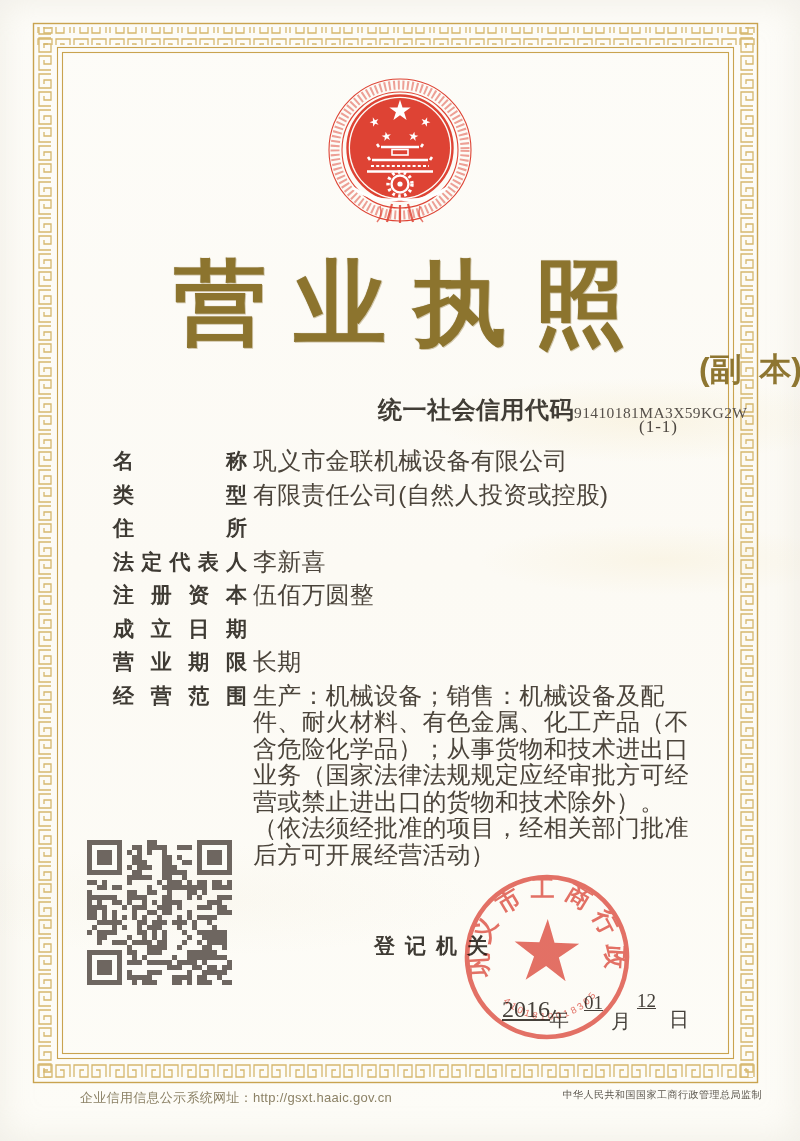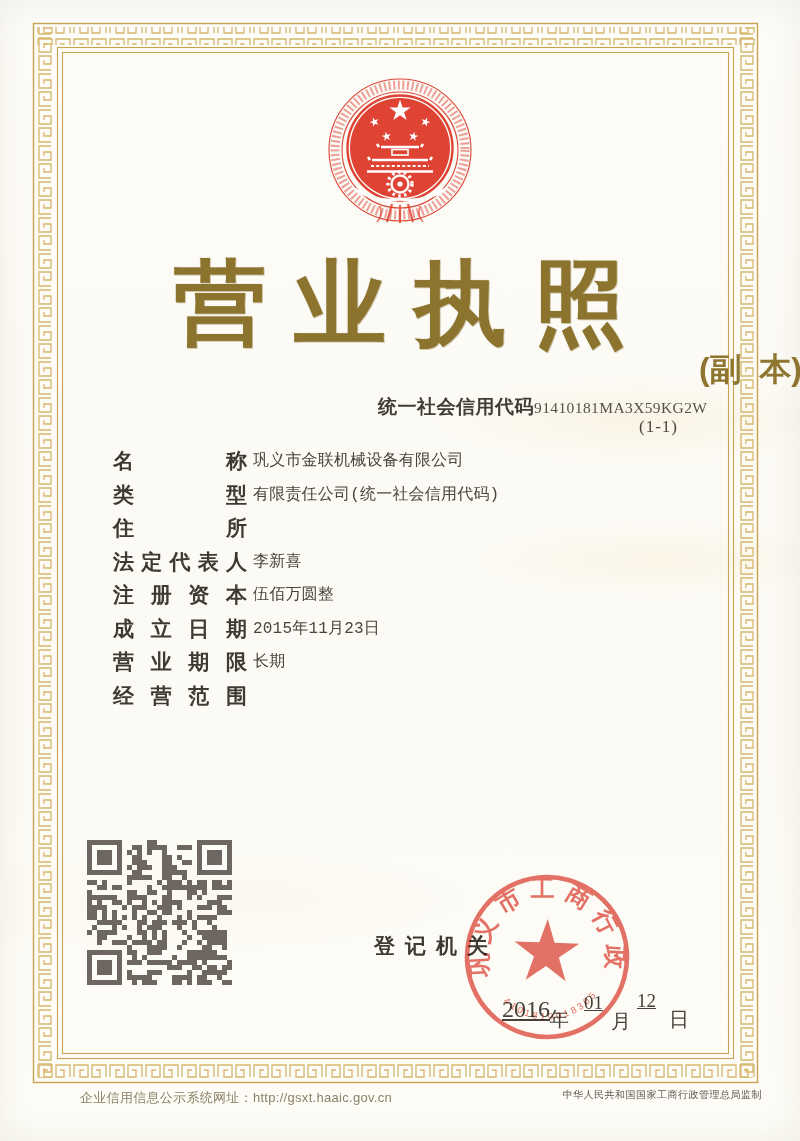--- a/index.html
+++ b/index.html
@@ -33,39 +33,39 @@
     text-shadow:0 0 1px rgba(110,88,30,.55), 1px 1px 0 rgba(140,116,46,.35);
     white-space:nowrap;
   }
   .subtitle{
     left:16px;top:348px;width:786px;
     text-align:right;
     font-size:32px;font-weight:bold;
     color:#8e7631;white-space:pre;
   }
   .credit-line{left:378px;top:394px;white-space:nowrap;}
-  .credit-label{font-size:19px;font-weight:bold;color:#413d36;letter-spacing:.5px;}
+  .credit-label{font-size:24px;font-weight:bold;color:#413d36;letter-spacing:.5px;}
   .credit-code{font-family:"Liberation Serif","DejaVu Serif",serif;font-size:15.5px;color:#56504a;letter-spacing:.4px;margin-left:0;}
   .page-marker{
     left:560px;top:417px;width:118px;text-align:right;
     font-family:"Liberation Serif","DejaVu Serif",serif;
     font-size:17px;color:#4c463f;letter-spacing:1px;
   }
   
   .fields{left:113px;top:448px;width:595px;}
   .frow{display:flex;align-items:flex-start;margin-bottom:7px;}
   .flabel{
     width:134px;flex:0 0 134px;margin-right:6px;
     font-size:21px;font-weight:bold;color:#3e3a33;
     line-height:26.5px;
   }
   .jchar{display:flex;justify-content:space-between;}
   .fvalue{
-    font-family:Liberation Mono, monospace;
-    font-size:16px;color:#4b443b;line-height:26.5px;
+    font-family:Liberation Sans, sans-serif;
+    font-size:24px;color:#4b443b;line-height:26.5px;
     width:452px;letter-spacing:.2px;
   }
   
   .qr{position:absolute;left:87px;top:840px;}
   
   .reg-label{left:374px;top:932px;width:114px;font-size:21px;font-weight:bold;color:#3e3a33;}
   .date-group span{position:absolute;color:#45403a;}
   .d-num{font-family:"Liberation Serif","DejaVu Serif",serif;text-decoration:underline;}
   .d-y{left:502px;top:996px;font-size:24px;}
   .d-yc{left:549px;top:1006px;font-size:20px;}
@@ -155,21 +155,21 @@
           <span>名</span>
           <span>称</span>
         </div>
       <div class="fvalue">巩义市金联机械设备有限公司</div>
     </div>
     <div class="frow">
       <div class="flabel jchar">
           <span>类</span>
           <span>型</span>
         </div>
-      <div class="fvalue">有限责任公司(统一社会信用代码)</div>
+      <div class="fvalue">有限责任公司(自然人投资或控股)</div>
     </div>
     <div class="frow">
       <div class="flabel jchar">
           <span>住</span>
           <span>所</span>
         </div>
     </div>
     <div class="frow">
       <div class="flabel jchar">
           <span>法</span>
@@ -189,38 +189,38 @@
         </div>
       <div class="fvalue">伍佰万圆整</div>
     </div>
     <div class="frow">
       <div class="flabel jchar">
           <span>成</span>
           <span>立</span>
           <span>日</span>
           <span>期</span>
         </div>
-      <div class="fvalue">2015年11月23日</div>
     </div>
     <div class="frow">
       <div class="flabel jchar">
           <span>营</span>
           <span>业</span>
           <span>期</span>
           <span>限</span>
         </div>
       <div class="fvalue">长期</div>
     </div>
     <div class="frow">
       <div class="flabel jchar">
           <span>经</span>
           <span>营</span>
           <span>范</span>
           <span>围</span>
         </div>
+      <div class="fvalue">生产：机械设备；销售：机械设备及配件、耐火材料、有色金属、化工产品（不含危险化学品）；从事货物和技术进出口业务（国家法律法规规定应经审批方可经营或禁止进出口的货物和技术除外）。（依法须经批准的项目，经相关部门批准后方可开展经营活动）</div>
     </div>
   </div>
 
   <svg class="qr" id="qr" width="145" height="145" aria-hidden="true">
       <rect x="60" y="0" width="5" height="5" fill="#6e6660"></rect>
       <rect x="65" y="0" width="5" height="5" fill="#6e6660"></rect>
       <rect x="45" y="5" width="5" height="5" fill="#6e6660"></rect>
       <rect x="50" y="5" width="5" height="5" fill="#6e6660"></rect>
       <rect x="60" y="5" width="5" height="5" fill="#6e6660"></rect>
       <rect x="65" y="5" width="5" height="5" fill="#6e6660"></rect>

